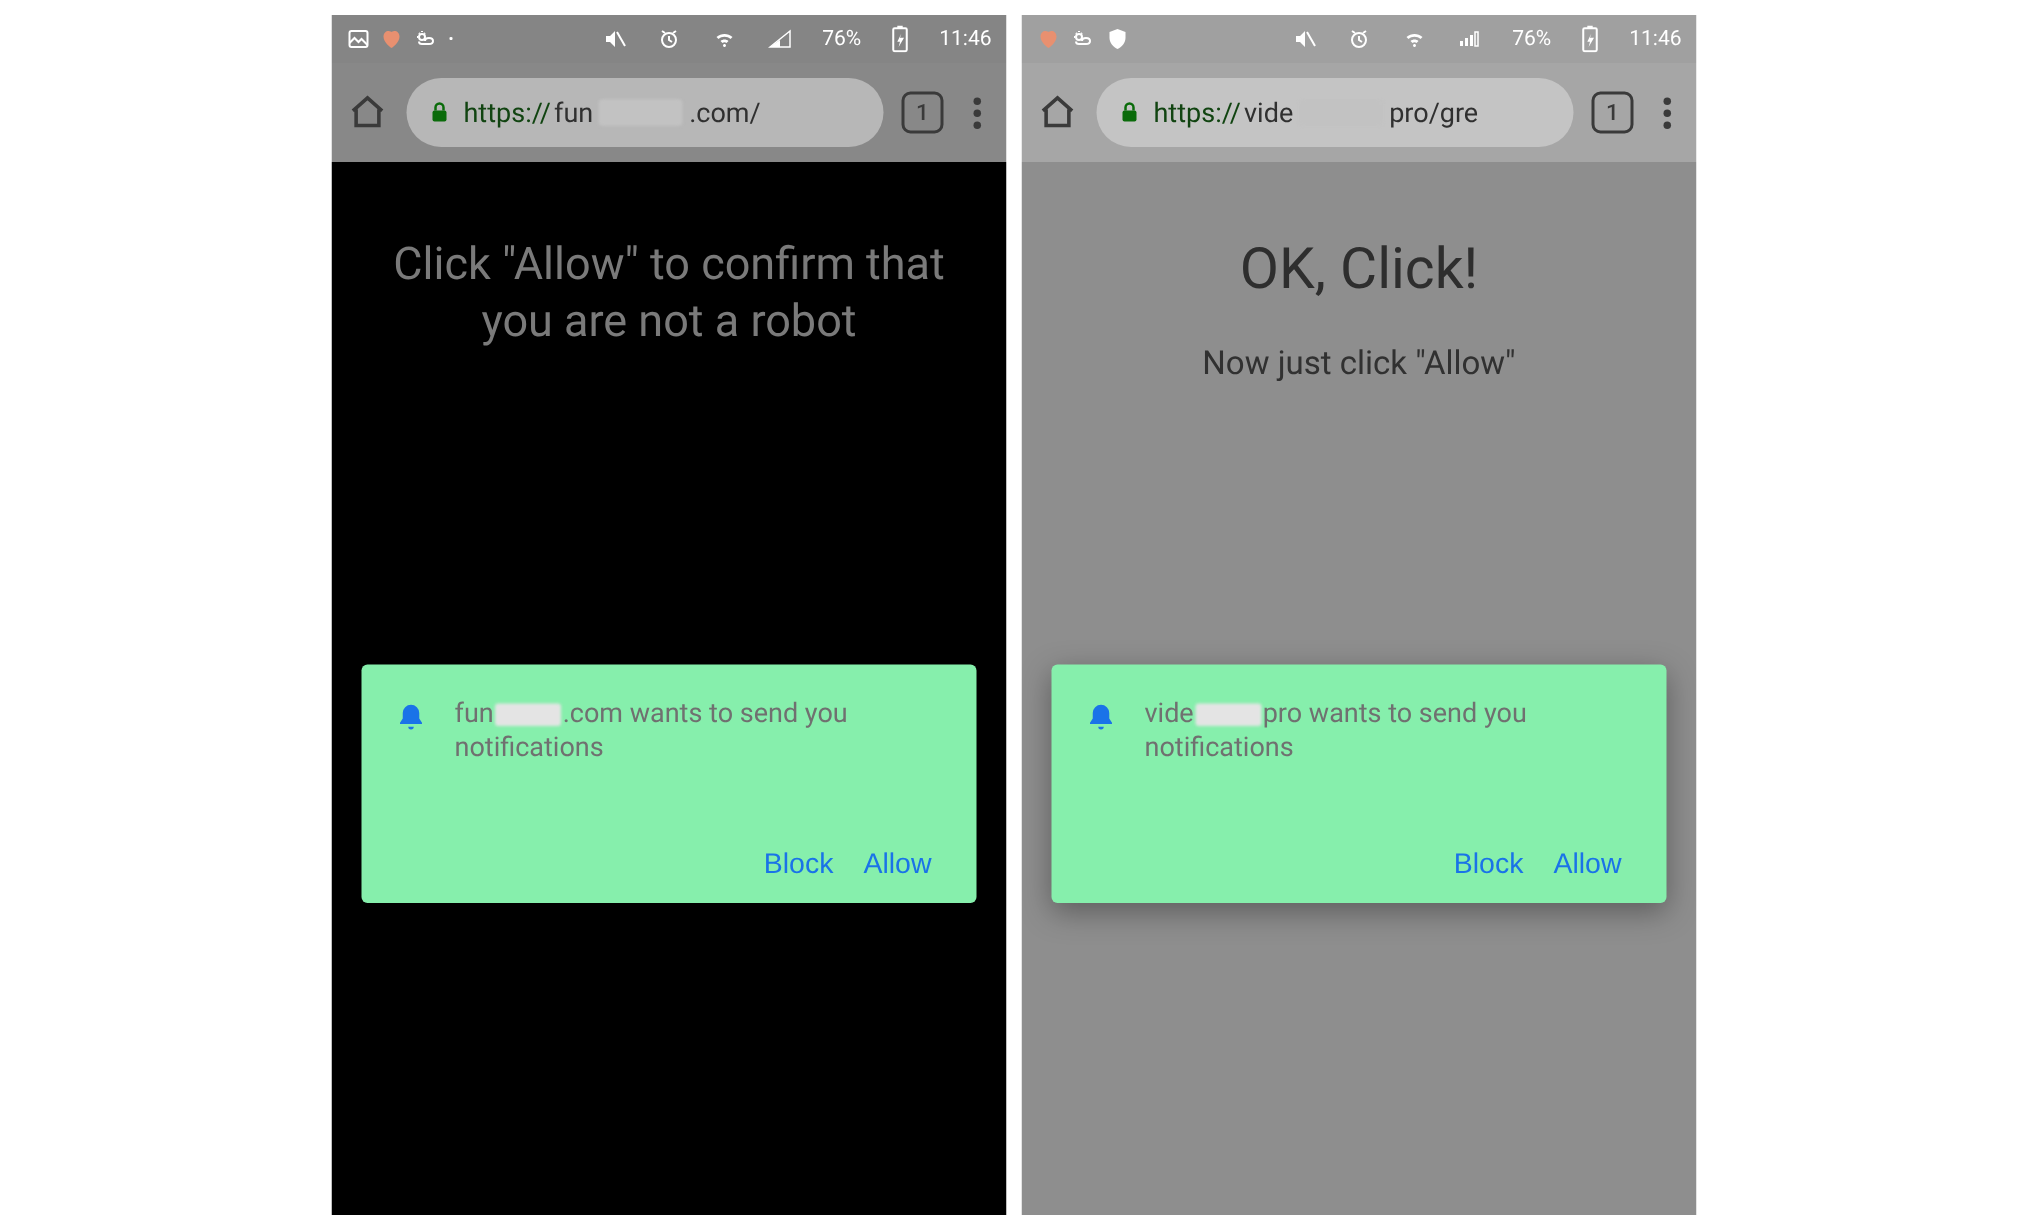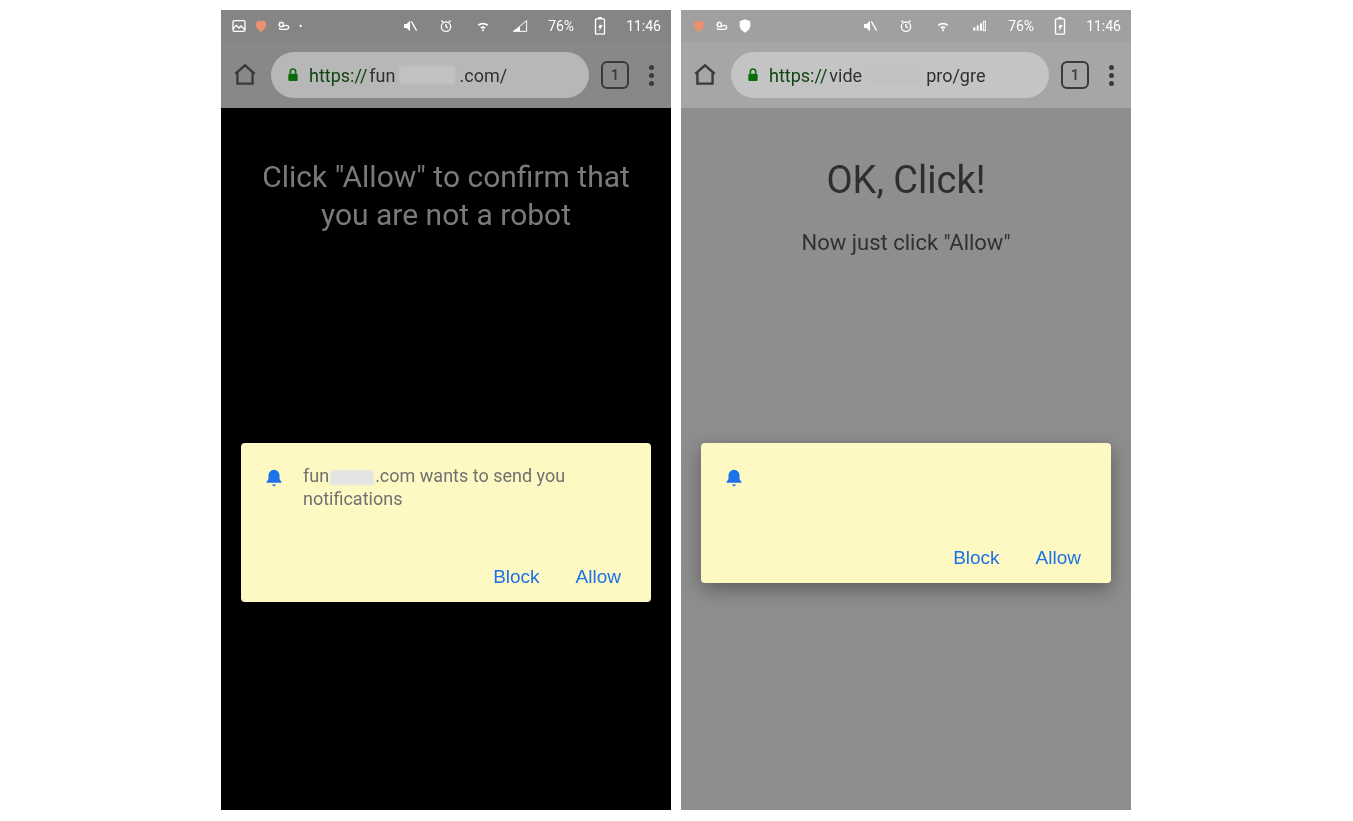--- a/index.html
+++ b/index.html
@@ -129,41 +129,41 @@
       inset: 0;
       background: rgba(0,0,0,0.0);
     }
     .phone.light .scrim { background: rgba(0,0,0,0.0); }
     
     .dialog {
       position: absolute;
       left: 20px;
       right: 20px;
       top: 335px;
-      background: #fef9c3;
+      background: #86efac;
       border-radius: 4px;
       box-shadow: 0 6px 20px rgba(0,0,0,0.35);
       padding: 22px 22px 14px 22px;
     }
     .dialog-body {
       display: flex;
       gap: 18px;
       align-items: flex-start;
     }
     .bell { flex-shrink:0; margin-top:2px; }
     .dialog-text {
       color: #707070;
       font-size: 18px;
       line-height: 1.25;
     }
     .dialog-text .blur2 {
       display:inline-block; width:44px; height:15px; background:#e4e4e4; border-radius:2px; filter: blur(1px); vertical-align:middle; margin:0 1px;
     }
     .dialog-actions {
-      display:flex; justify-content:flex-end; gap: 36px;
+      display:flex; justify-content:flex-end; gap: 20px;
       margin-top: 56px;
       padding-right: 8px;
     }
     .dlg-btn {
       color: #1a73e8;
       font-size: 19px;
       font-weight: 500;
       background:none; border:none; cursor:pointer;
     }
     svg { display:block; }
@@ -387,20 +387,23 @@
       </div>
       <div class="scrim"></div>
       <div class="dialog">
         <div class="dialog-body">
           <span class="bell ic">
             <svg width="22" height="24" viewBox="0 0 24 24" fill="#1a73e8">
                 <path d="M12 2a6 6 0 0 0-6 6v4l-2 3v1h16v-1l-2-3V8a6 6 0 0 0-6-6z"></path>
                 <path d="M10 18a2 2 0 0 0 4 0"></path>
               </svg>
           </span>
+          <div class="dialog-text">
+            <span>vide</span><span class="blur2"></span><span>pro wants to send you notifications</span>
+          </div>
         </div>
         <div class="dialog-actions">
           <button class="dlg-btn">Block</button>
           <button class="dlg-btn">Allow</button>
         </div>
       </div>
     </div>
   </div>
 
 </div>

